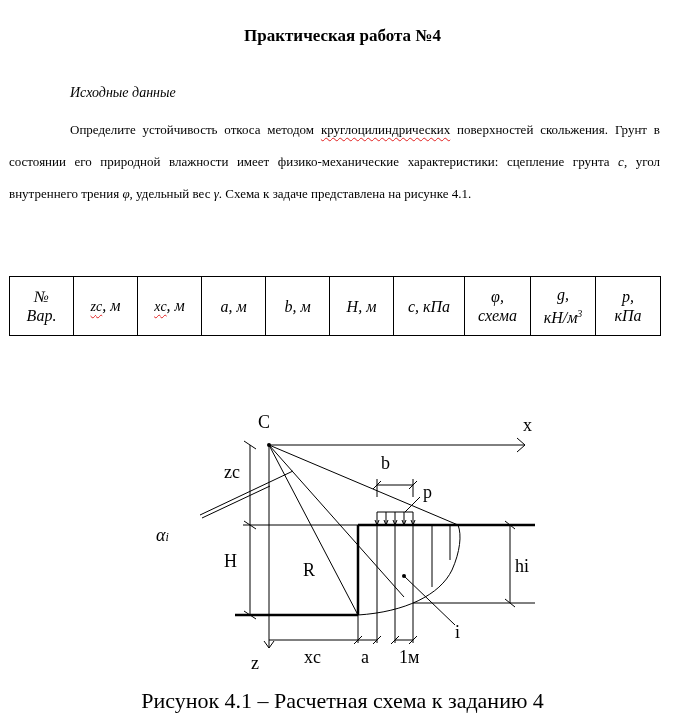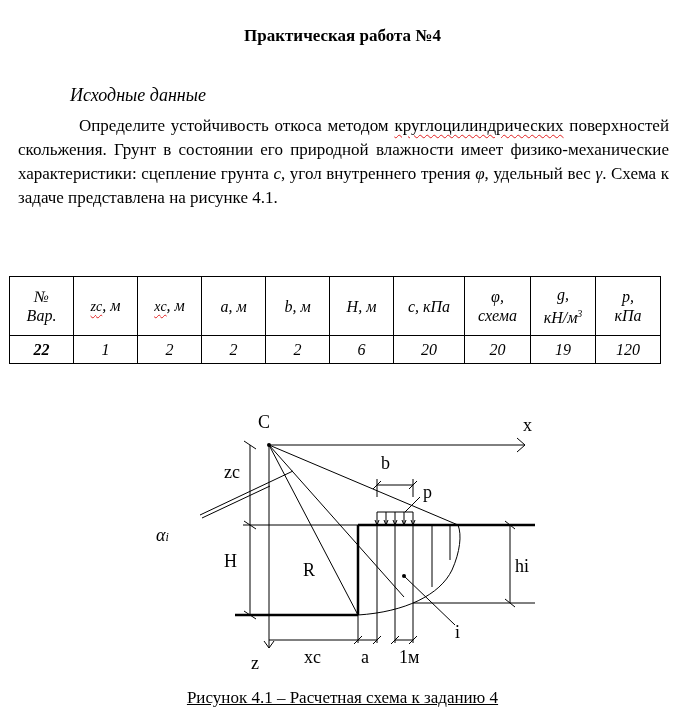--- a/index.html
+++ b/index.html
@@ -1,34 +1,34 @@
 <!DOCTYPE html>
 <html><head>
 <meta charset="utf-8">
 <style>
   html, body { margin: 0; padding: 0; background: #ffffff; }
   body { width: 685px; height: 723px; position: relative; overflow: hidden;
          font-family: "Liberation Serif", serif; color: #000; }
   .title { position: absolute; top: 26px; left: 0; width: 685px; text-align: center;
            font-weight: bold; font-size: 17px; }
-  .subhead { position: absolute; top: 85px; left: 70px; font-style: italic; font-size: 18px; }
-  .para { position: absolute; top: 114px; left: 18px; width: 651px; font-size: 17px;
-          line-height: 24px; text-align: justify; }
+  .subhead { position: absolute; top: 85px; left: 70px; font-style: italic; font-size: 14px; }
+  .para { position: absolute; top: 114px; left: 9px; width: 651px; font-size: 13px;
+          line-height: 32px; text-align: justify; }
   .para .indent { display: inline-block; width: 61px; }
   .para i { font-style: italic; }
   .spell { text-decoration: underline wavy #e02020; text-decoration-thickness: 1px; text-underline-offset: 3px; }
   table.data { position: absolute; top: 276px; left: 9px; border-collapse: collapse;
                font-style: italic; font-size: 16px; }
   table.data td { border: 1px solid #000; text-align: center; padding: 0; }
   table.data tr.head td { height: 58px; line-height: 19px; }
   table.data tr.vals td { height: 27px; }
   table.data tr.vals td.bold { font-weight: bold; }
   .zsub { font-size: 14px; }
   .diagram { position: absolute; left: 0; top: 0; }
-  .caption { position: absolute; top: 688px; left: 0; width: 685px; text-align: center; font-size: 17px; text-decoration: underline; }
+  .caption { position: absolute; top: 688px; left: 0; width: 685px; text-align: center; font-size: 22px; }
   svg text { font-family: "Liberation Serif", serif; }
 </style>
 </head>
 <body>
 
 <div class="title">Практическая работа №4</div>
 <div class="subhead">Исходные данные</div>
 
 <div class="para"><span class="indent"></span><span>Определите устойчивость откоса методом </span><span class="spell">круглоцилиндрических</span><span> поверхностей скольжения. Грунт в состоянии его природной влажности имеет физико-механические характеристики: сцепление грунта </span><i>c</i><span>, угол внутреннего трения </span><i>φ</i><span>, удельный вес </span><i>γ</i><span>. Схема к задаче представлена на рисунке 4.1.</span></div>
 
@@ -38,32 +38,20 @@
     <td style="width:63px"><span>№</span><br><span>Вар.</span></td>
     <td style="width:63px"><span class="spell zsub">z</span><span class="spell zsub">c</span><span>, м</span></td>
     <td style="width:63px"><span class="spell zsub">x</span><span class="spell zsub">c</span><span>, м</span></td>
     <td style="width:63px">a, м</td>
     <td style="width:63px">b, м</td>
     <td style="width:63px">H, м</td>
     <td style="width:70px">c, кПа</td>
     <td style="width:65px"><span>φ,</span><br><span>схема</span></td>
     <td style="width:64px"><span>g,</span><br><span>кН/м</span><sup style="font-size:10px">3</sup></td>
     <td style="width:64px"><span>p,</span><br><span>кПа</span></td>
-  </tr>
-  <tr class="vals">
-    <td class="bold">22</td>
-    <td>1</td>
-    <td>2</td>
-    <td>2</td>
-    <td>2</td>
-    <td>6</td>
-    <td>20</td>
-    <td>20</td>
-    <td>19</td>
-    <td>120</td>
   </tr>
 </tbody>
   </table>
 
 <svg class="diagram" width="685" height="723">
   <g stroke="#000" fill="none" stroke-width="1">
 
     <line x1="269" y1="445" x2="525" y2="445"></line>
     <polyline points="517,438 525,445 517,452"></polyline>
 

